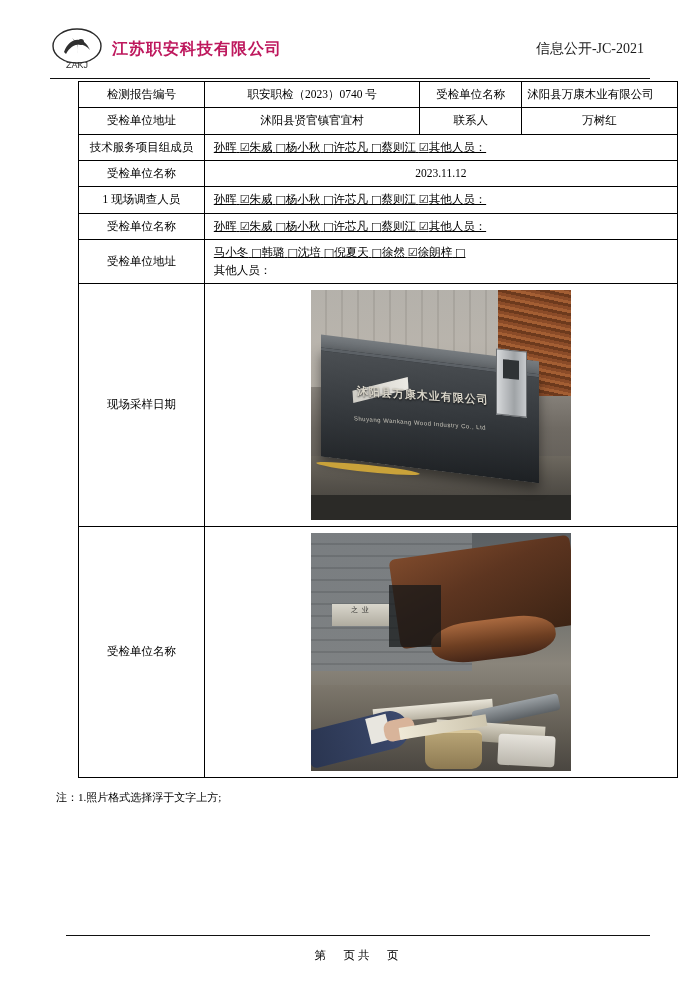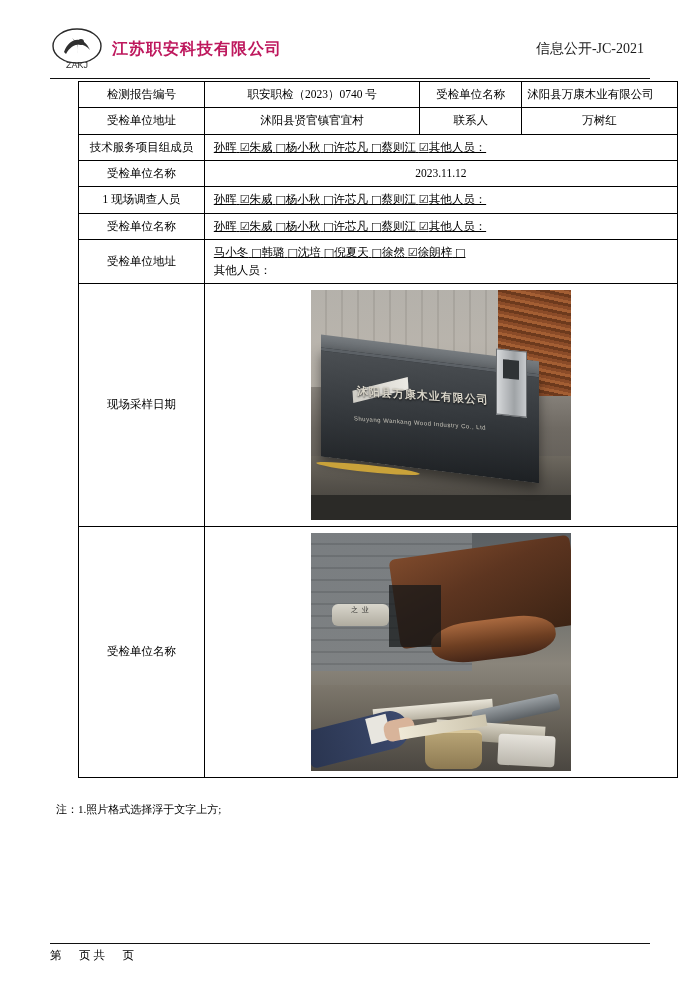--- a/index.html
+++ b/index.html
@@ -303,42 +303,41 @@
   }
   .ph2-sign {
     position:absolute; left:8%; top:30%;
     width:22%; height:9%;
     background: linear-gradient(180deg,#d9d6cc,#b0aca0);
     font-size:7px;
     color:#3a3a38;
     text-align:center;
     line-height:1.8;
     letter-spacing:1px;
-    border-radius:6px;
   }
   .ph2-dark {
     position:absolute; left:30%; top:22%;
     width:20%; height:26%;
     background: rgba(20,22,24,.72);
   }
 
   
   .note {
     font-size: 11px;
-    margin-top: 24px;
+    margin-top: 12px;
     padding-left: 6px;
   }
   .footer {
     position: absolute;
-    left: 50px;
+    left: 66px;
     right: 50px;
     bottom: 26px;
     border-top: 1.4px solid #111;
-    padding-top: 4px;
-    text-align: left;
+    padding-top: 12px;
+    text-align: center;
     font-size: 11.5px;
     letter-spacing: 3px;
   }
 </style>
 </head>
 <body>
 
 <div class="page">
 
   <div class="header">

